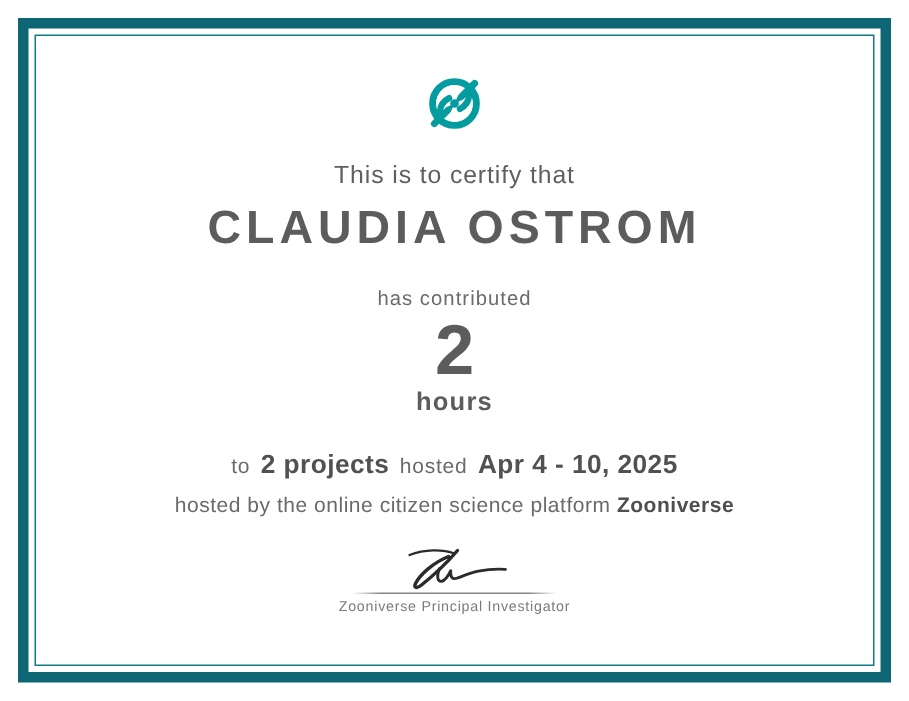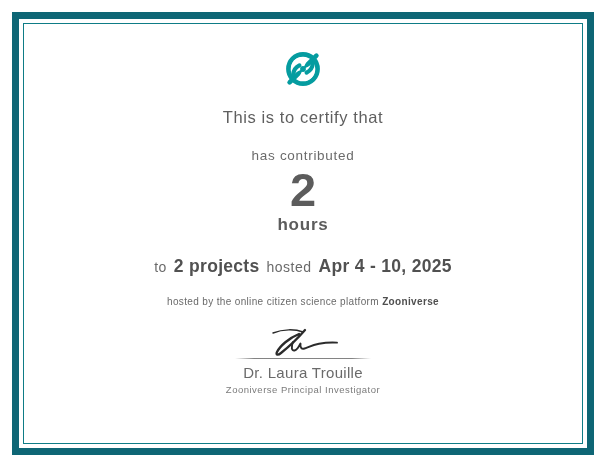--- a/index.html
+++ b/index.html
@@ -108,22 +108,22 @@
   }
   .projects-line .strong {
     font-size: 17.5px;
     font-weight: bold;
     color: #515151;
     letter-spacing: 0.3px;
   }
   .gap-s { display: inline-block; width: 7px; }
 
   .hosted-line {
-    margin-top: 19px;
-    font-size: 10px;
+    margin-top: 8px;
+    font-size: 14px;
     color: #6a6a6a;
     letter-spacing: 0.35px;
     text-align: center;
     white-space: nowrap;
   }
   .hosted-line .brand {
     font-weight: bold;
     color: #4f4f4f;
   }
 
@@ -195,20 +195,21 @@
               <path d="M13.2 28.6 A11.2 11.2 0 0 1 19.4 19.4"></path>
               <path d="M32.8 17.4 A11.2 11.2 0 0 1 26.6 26.6"></path>
             </g>
             <circle cx="23" cy="23" r="2.9" fill="#059ca0"></circle>
           </svg>
         </span>
       </div>
 
       <div class="certify-line">This is to certify that</div>
 
+      <div class="recipient-name">CLAUDIA OSTROM</div>
 
       <div class="contributed-line">has contributed</div>
 
       <div class="hours-value">2</div>
 
       <div class="hours-label">hours</div>
 
       <div class="projects-line">
         <span class="lite">to</span><span class="gap-s"></span><span class="strong">2 projects</span><span class="gap-s"></span><span class="lite">hosted</span><span class="gap-s"></span><span class="strong">Apr 4 - 10, 2025</span>
       </div>
@@ -224,19 +225,18 @@
             <g fill="none" stroke="#2b2b2b" stroke-linecap="round" stroke-linejoin="round">
               <path d="M20 6 C30 2 42 2 50 5" stroke-width="1.5"></path>
               <path d="M52 3 C46 10 38 18 28 26 C25 28.5 22.5 28 24 25 C27 19 36 11 46 7" stroke-width="2.3"></path>
               <path d="M40 15 C38 20 38.5 24 41.5 23.5 C44 23 46 19.5 47.5 16.5
                        C47 20.5 48.5 22.5 51.5 21.5 C55 20.3 60 18 66 16.8
                        C72 15.6 78 15.2 84 15.6" stroke-width="1.9"></path>
             </g>
           </svg>
         </div>
         <div class="signature-rule"></div>
-        <div class="signer-name">Dr. Laura Trouille</div>
         <div class="signer-title">Zooniverse Principal Investigator</div>
       </div>
 
     </div>
   </div>
 </div>
 
 </body></html>

